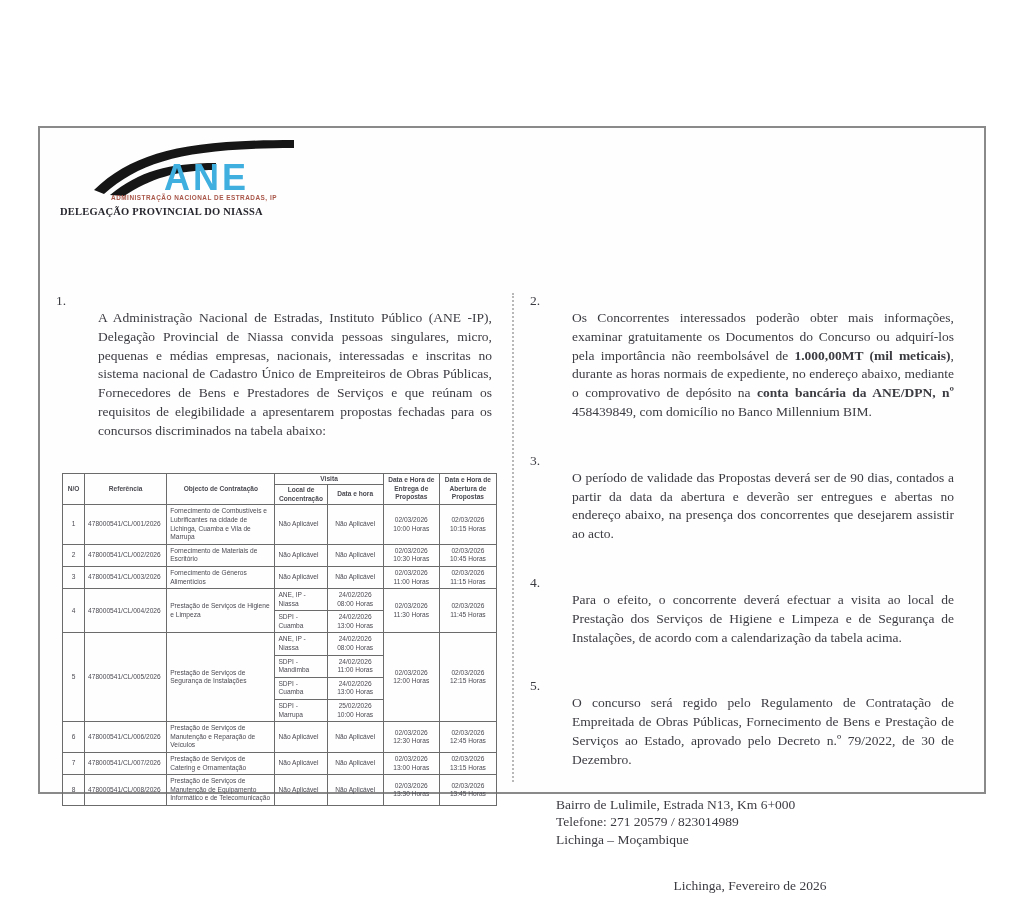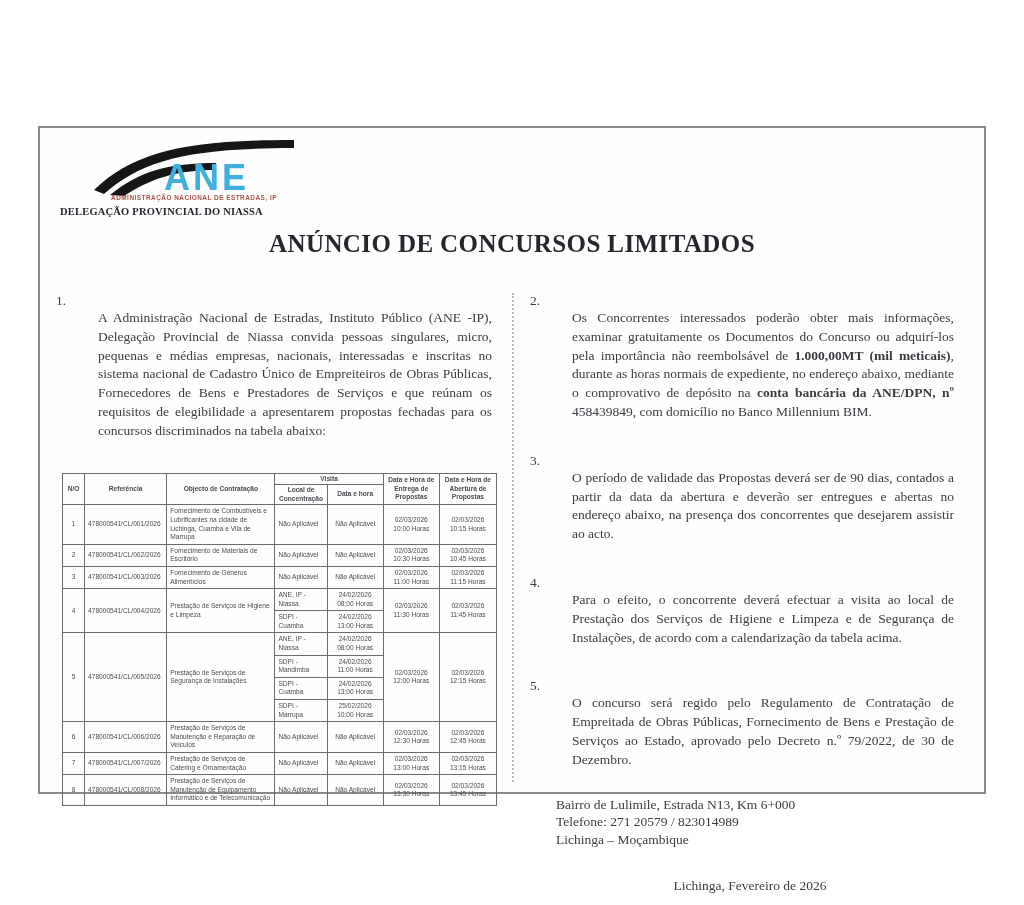--- a/index.html
+++ b/index.html
@@ -54,21 +54,20 @@
     <div class="logo-block">
       <svg class="logo-svg" width="200" height="58" viewBox="0 0 200 58">
         <path d="M0,52 C40,14 90,2 200,2 L200,10 C95,10 48,22 10,56 Z" fill="#161616"></path>
         <path d="M16,57 C45,33 75,25 122,25 L122,32 C82,32 56,41 30,58 Z" fill="#161616"></path>
         <text x="70" y="52" font-family="Liberation Sans, sans-serif" font-weight="bold" font-size="36" letter-spacing="3" fill="#3fafe0">ANE</text>
       </svg>
       <div class="org-line">ADMINISTRAÇÃO NACIONAL DE ESTRADAS, IP</div>
       <div class="delegation">DELEGAÇÃO PROVINCIAL DO NIASSA</div>
     </div>
 
-    <h1 class="title">ANÚNCIO DE CONCURSOS LIMITADOS</h1>
 
     <div class="columns">
 
       <div class="col-left">
         <div class="list-item">
           <span class="num">1.</span>
           <p>A Administração Nacional de Estradas, Instituto Público (ANE -IP), Delegação Provincial de Niassa convida pessoas singulares, micro, pequenas e médias empresas, nacionais, interessadas e inscritas no sistema nacional de Cadastro Único de Empreiteiros de Obras Públicas, Fornecedores de Bens e Prestadores de Serviços e que reúnam os requisitos de elegibilidade a apresentarem propostas fechadas para os concursos discriminados na tabela abaixo:</p>
         </div>
 
         <table class="tbl">

